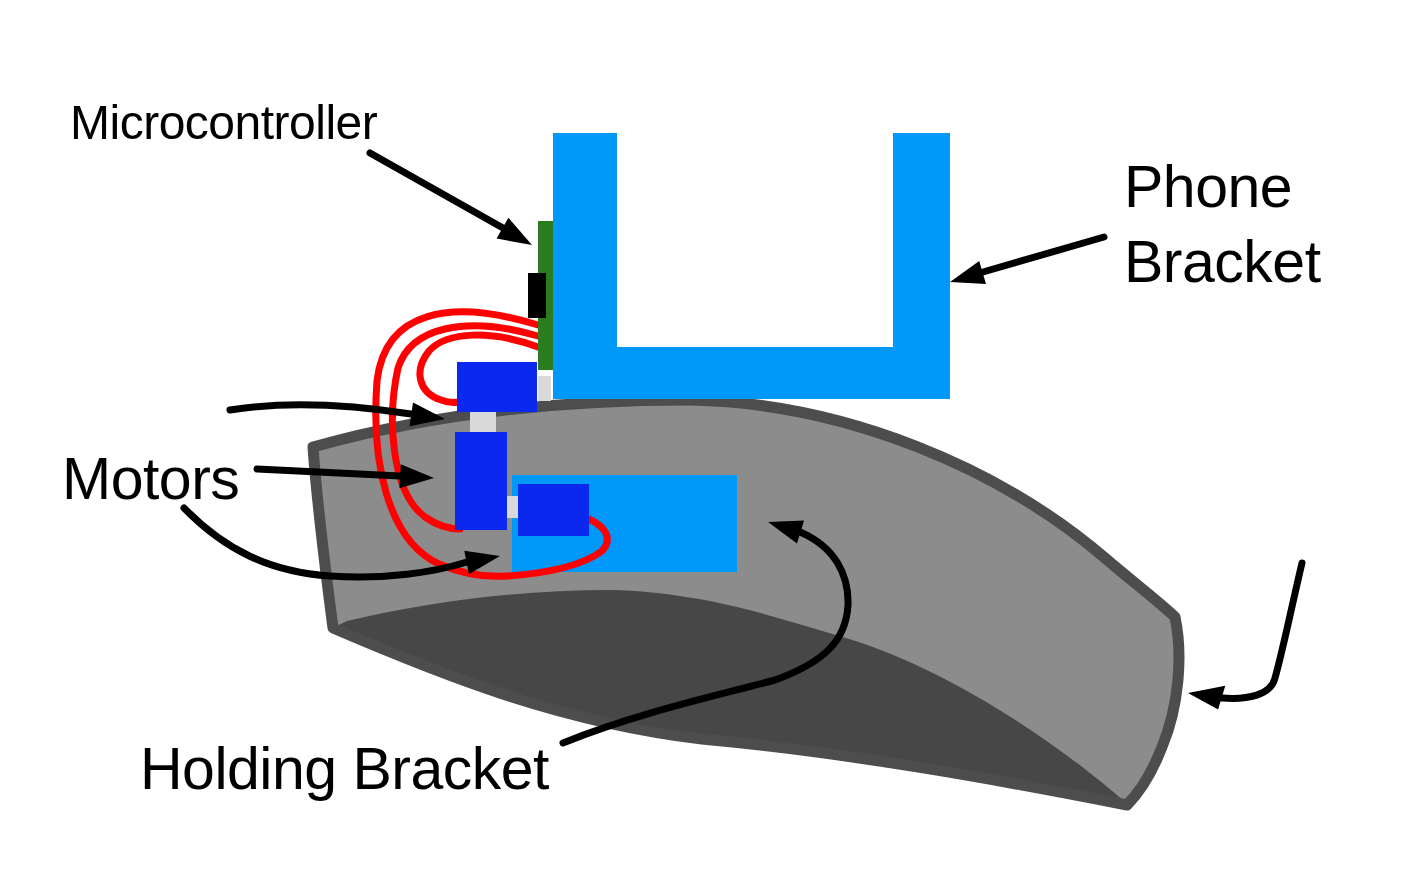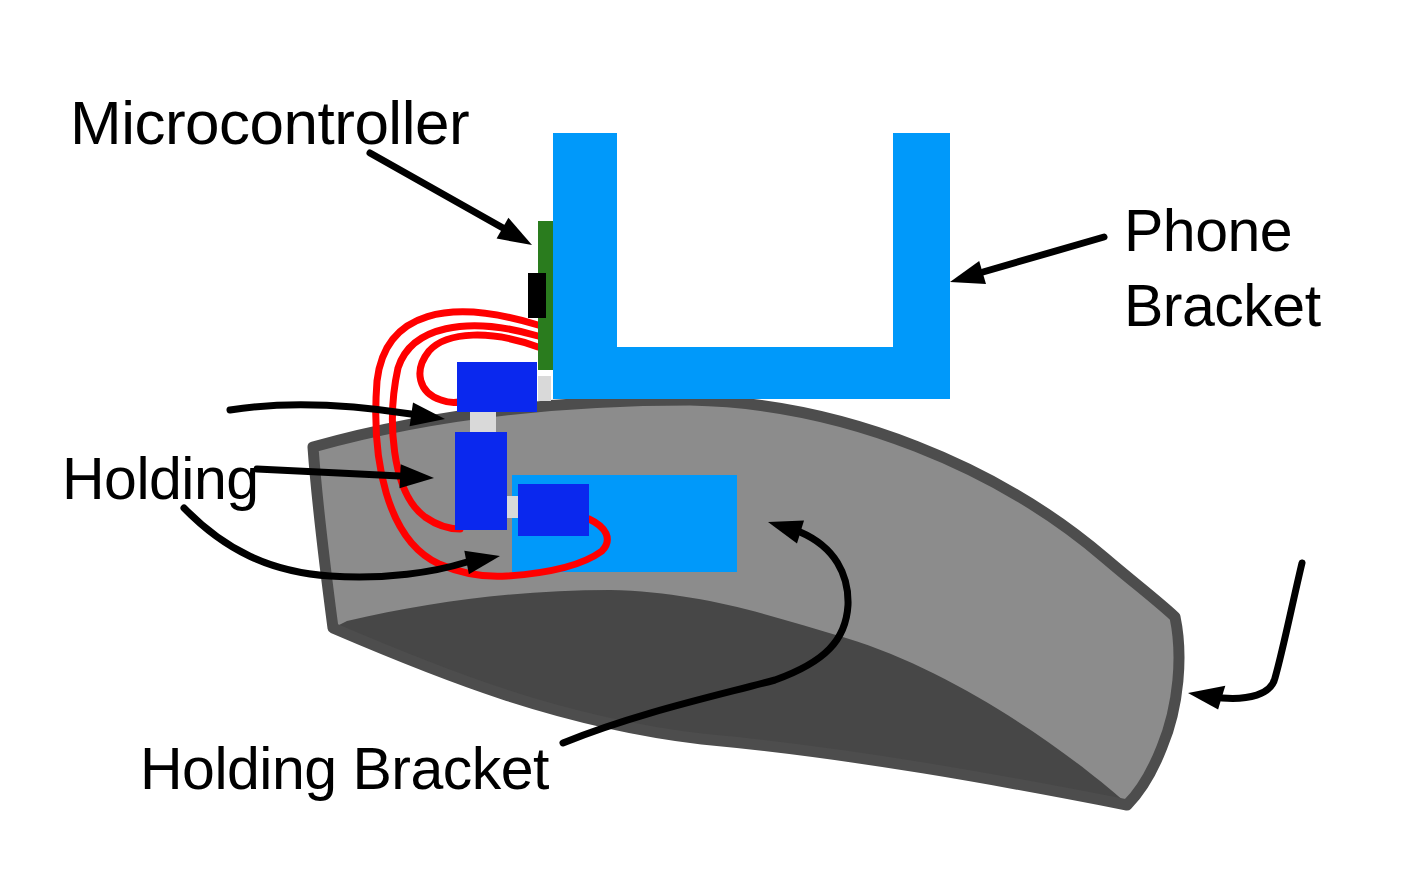--- a/index.html
+++ b/index.html
@@ -22,22 +22,22 @@
   }
   .lbl {
     position: absolute;
     color: #000000;
     font-family: "Liberation Sans", sans-serif;
     font-size: 59px;
     line-height: 62px;
     white-space: nowrap;
     letter-spacing: -0.5px;
   }
-  .lbl-micro       { left: 70px;   top: 92px;  font-size: 62px; }
-  .lbl-phoneholder { left: 1124px; top: 150px; line-height: 75px; margin-top: 44px; }
+  .lbl-micro       { left: 70px;   top: 92px;  font-size: 48px; }
+  .lbl-phoneholder { left: 1124px; top: 150px; line-height: 75px; }
   .lbl-motors      { left: 62px;   top: 448px; }
   .lbl-headband    { left: 1118px; top: 494px; }
   .lbl-bracket     { left: 140px;  top: 738px; text-align: center; }
 </style>
 </head>
 <body>
 
 <div class="canvas">
 
   <svg class="diagram-svg" width="1426" height="877" viewBox="0 0 1426 877">
@@ -112,18 +112,18 @@
     </g>
   </svg>
 
   <div class="lbl lbl-micro">Microcontroller</div>
 
   <div class="lbl lbl-phoneholder">
     <div>Phone</div>
     <div>Bracket</div>
   </div>
 
-  <div class="lbl lbl-motors">Holding</div>
+  <div class="lbl lbl-motors">Motors</div>
 
 
   <div class="lbl lbl-bracket">Holding Bracket</div>
 
 </div>
 
 </body></html>

